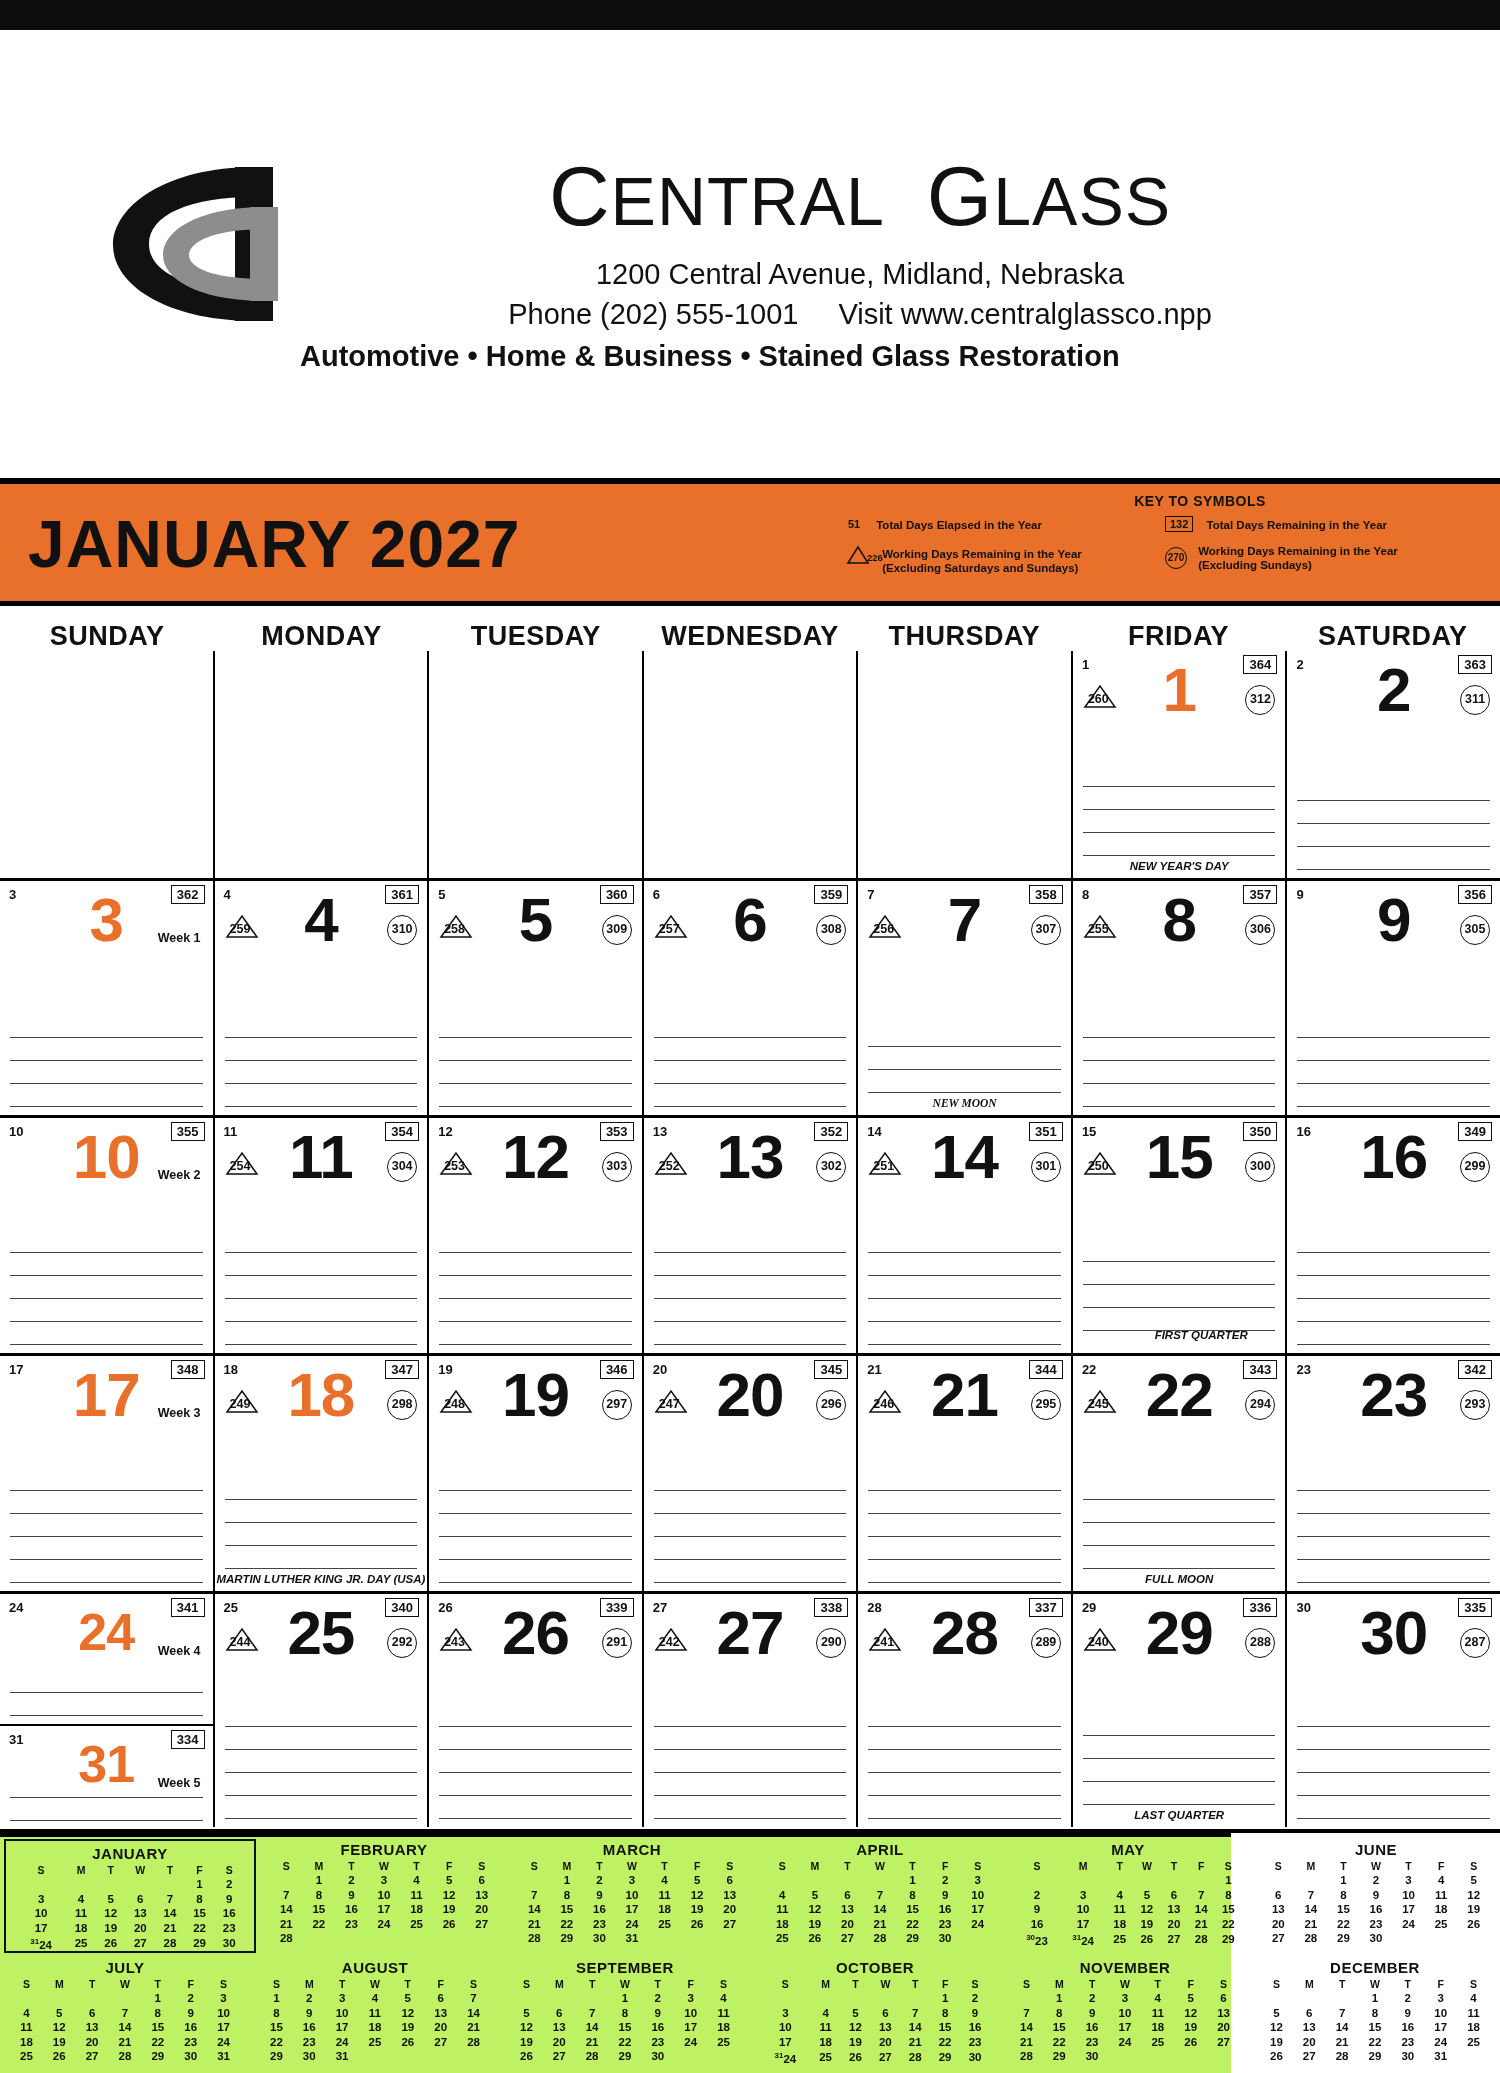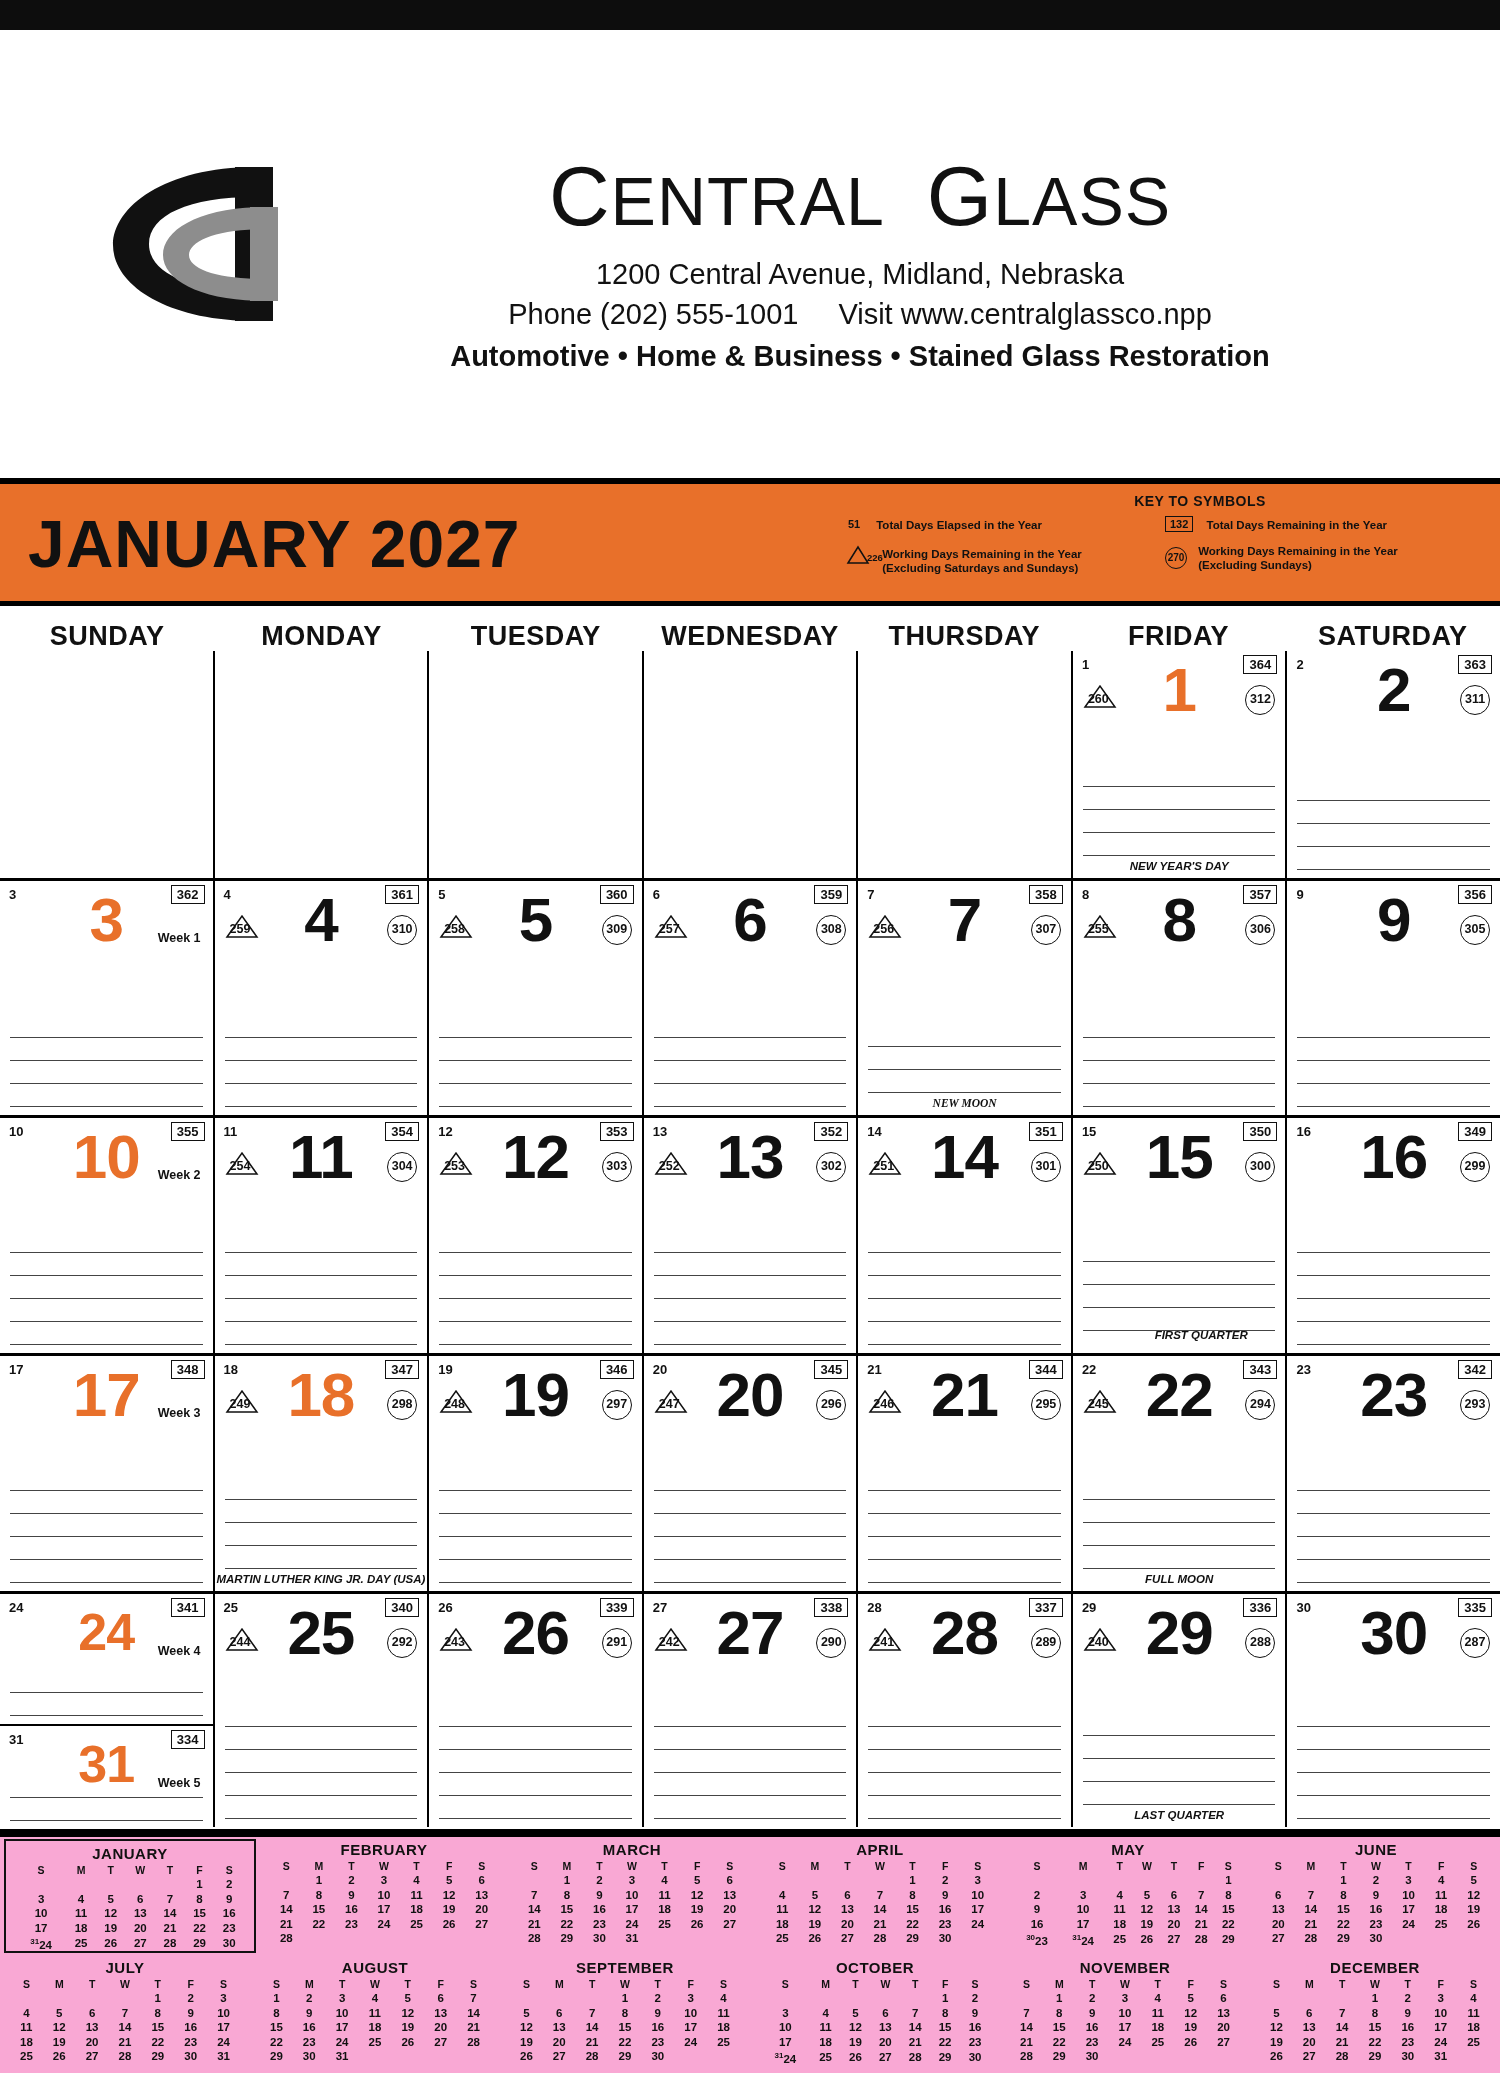--- a/index.html
+++ b/index.html
@@ -76,21 +76,20 @@
     text-align: center;
     font-size: 29px;
     color: #111;
   }
   .phone .sp { display:inline-block; width: 40px; }
   .tagline {
     position: absolute;
     left: 300px;
     top: 310px;
     width: 1120px;
-    text-align: center;
     font-size: 29px;
     font-weight: bold;
     color: #111;
   }
 
   
   .banner {
     position: absolute;
     left: 0;
     top: 478px;
@@ -308,23 +307,23 @@
   .lines div {
     border-bottom: 1px solid #444;
     height: 22px;
   }
 
   
   .footer {
     position: absolute;
     left: 0;
     top: 1833px;
-    width: 1500px;
+    width: 1231px;
     height: 240px;
-    background: #f9a8d4;
+    background: #bef264;
     border-top: 4px solid #000;
     box-sizing: border-box;
   }
   .mini-row {
     display: flex;
     width: 1500px;
     height: 118px;
   }
   .mini {
     flex: 1 1 0;

